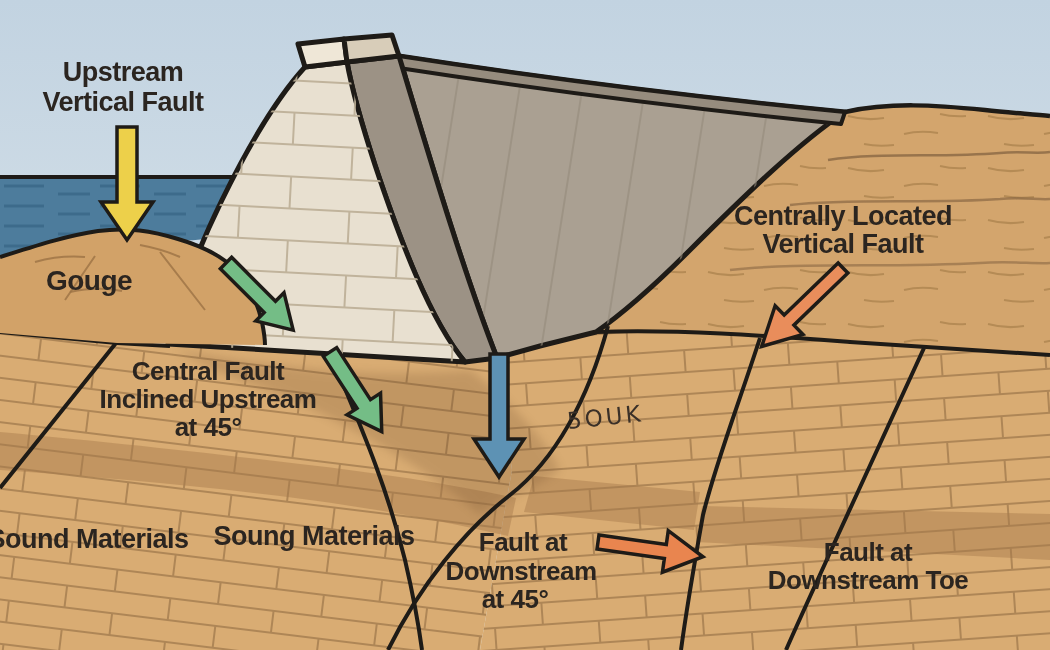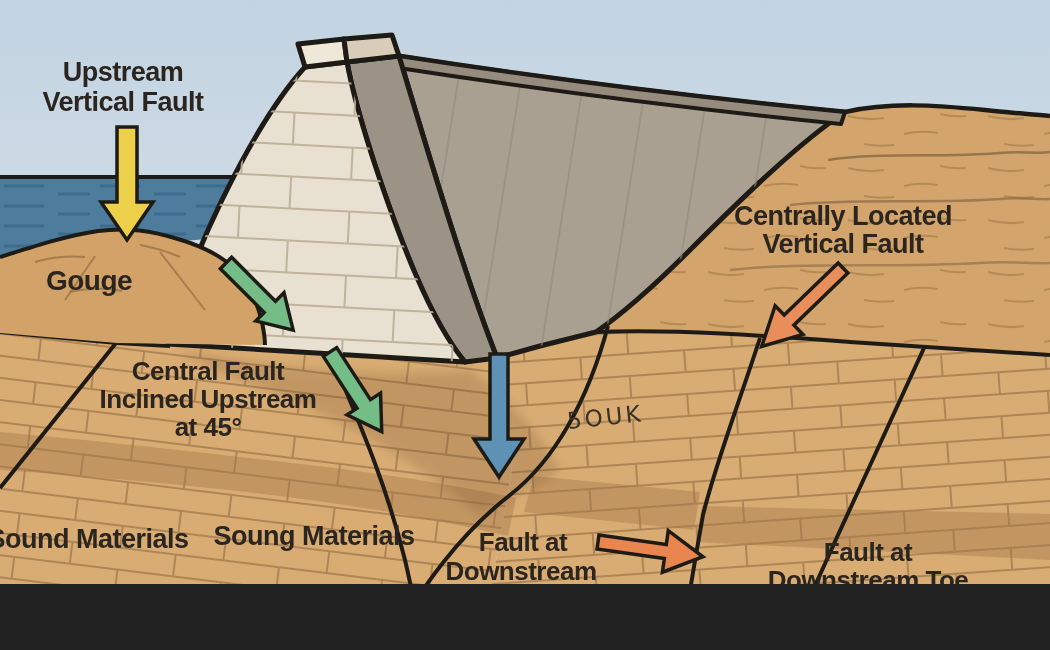--- a/index.html
+++ b/index.html
@@ -1,16 +1,16 @@
 <!DOCTYPE html>
 <html><head>
 <meta charset="utf-8">
 <style>
   html,body{margin:0;padding:0;background:#222;}
-  .stage{width:1050px;height:584px;position:relative;overflow:hidden;}
+  .stage{width:1050px;height:650px;position:relative;overflow:hidden;}
   svg{display:block;}
   text.lbl{
     font-family:"Liberation Sans",sans-serif;
     font-weight:bold;
     letter-spacing:-0.5px;
   }
   text.hand{
     font-family:"DejaVu Sans",sans-serif;
     font-weight:normal;
     letter-spacing:3px;

